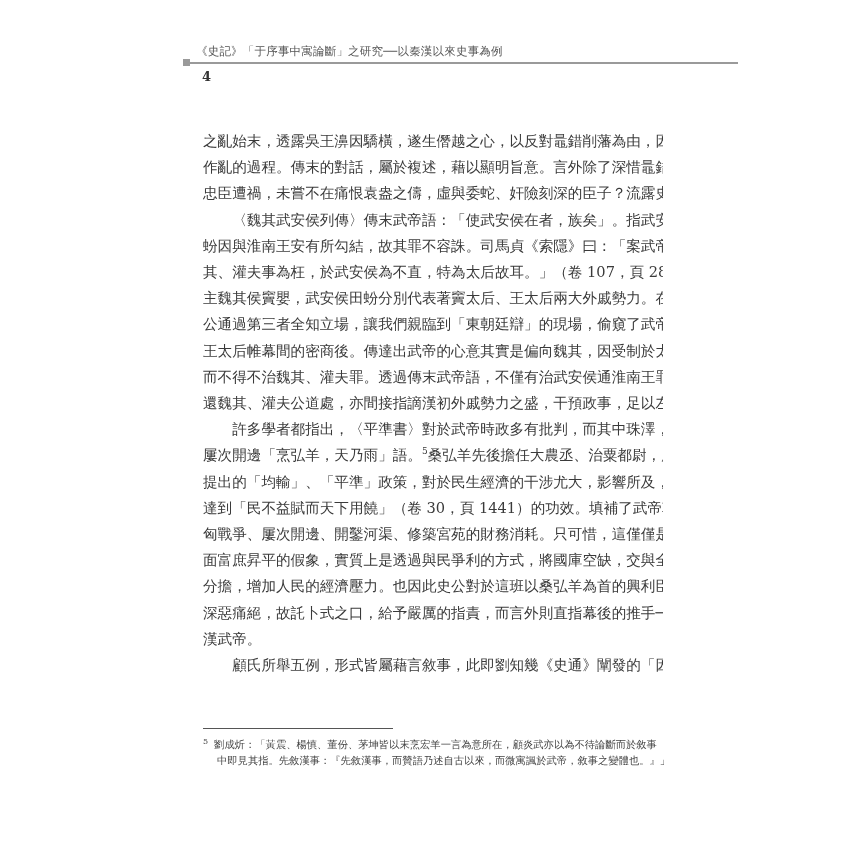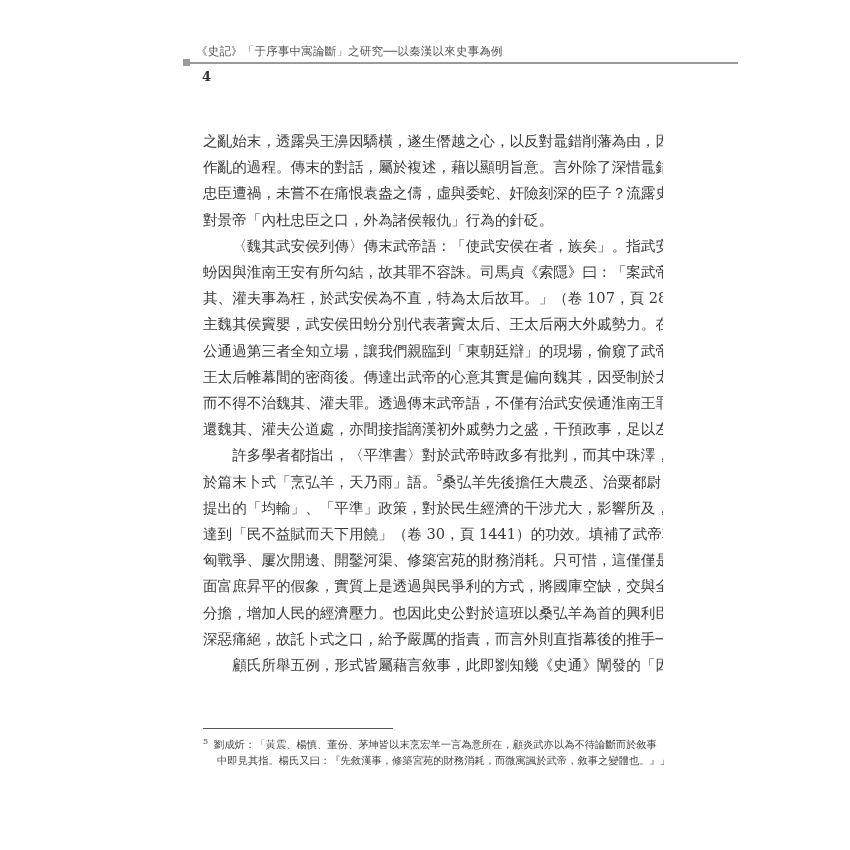--- a/index.html
+++ b/index.html
@@ -110,45 +110,45 @@
 <div class="running-head">《史記》「于序事中寓論斷」之研究──以秦漢以來史事為例</div>
 <div class="head-marker"></div>
 <div class="head-rule"></div>
 <div class="page-number">4</div>
 
 <div class="body-text">
   <p>
     <span class="line">之亂始末，透露吳王濞因驕橫，遂生僭越之心，以反對鼂錯削藩為由，因而</span>
     <span class="line">作亂的過程。傳末的對話，屬於複述，藉以顯明旨意。言外除了深惜鼂錯的</span>
     <span class="line">忠臣遭禍，未嘗不在痛恨袁盎之儔，虛與委蛇、奸險刻深的臣子？流露史公</span>
-    <span class="line">對景帝「內杜忠臣之口，外為諸侯報仇」行為的針砭。</span>
   </p>
   <p>
     <span class="line" style="padding-left:2em">〈魏其武安侯列傳〉傳末武帝語：「使武安侯在者，族矣」。指武安侯田</span>
     <span class="line">蚡因與淮南王安有所勾結，故其罪不容誅。司馬貞《索隱》曰：「案武帝以魏</span>
     <span class="line">其、灌夫事為枉，於武安侯為不直，特為太后故耳。」（卷 107，頁 2855）傳</span>
     <span class="line">主魏其侯竇嬰，武安侯田蚡分別代表著竇太后、王太后兩大外戚勢力。在史</span>
     <span class="line">公通過第三者全知立場，讓我們親臨到「東朝廷辯」的現場，偷窺了武帝與</span>
     <span class="line">王太后帷幕間的密商後。傳達出武帝的心意其實是偏向魏其，因受制於太后，</span>
     <span class="line">而不得不治魏其、灌夫罪。透過傳末武帝語，不僅有治武安侯通淮南王罪，</span>
     <span class="line">還魏其、灌夫公道處，亦間接指謫漢初外戚勢力之盛，干預政事，足以左右</span>
   </p>
   <p>
     <span class="line" style="padding-left:2em">許多學者都指出，〈平準書〉對於武帝時政多有批判，而其中珠澤，尤見</span>
-    <span class="line"><span>於篇末卜式「烹弘羊，天乃雨」語。</span><span class="fn-ref">5</span><span>桑弘羊先後擔任大農丞、治粟都尉，所</span></span>
+    <span class="line"><span>屢次開邊「烹弘羊，天乃雨」語。</span><span class="fn-ref">5</span><span>桑弘羊先後擔任大農丞、治粟都尉，所</span></span>
     <span class="line">提出的「均輸」、「平準」政策，對於民生經濟的干涉尤大，影響所及，甚至</span>
     <span class="line">達到「民不益賦而天下用饒」（卷 30，頁 1441）的功效。填補了武帝朝因漢</span>
     <span class="line">匈戰爭、屢次開邊、開鑿河渠、修築宮苑的財務消耗。只可惜，這僅僅是表</span>
     <span class="line">面富庶昇平的假象，實質上是透過與民爭利的方式，將國庫空缺，交與全民</span>
     <span class="line">分擔，增加人民的經濟壓力。也因此史公對於這班以桑弘羊為首的興利臣子，</span>
     <span class="line">深惡痛絕，故託卜式之口，給予嚴厲的指責，而言外則直指幕後的推手──</span>
+    <span class="line">漢武帝。</span>
   </p>
   <p>
     <span class="line" style="padding-left:2em">顧氏所舉五例，形式皆屬藉言敘事，此即劉知幾《史通》闡發的「因言</span>
   </p>
 </div>
 
 <div class="fn-rule"></div>
 
 <div class="footnotes">
   <span class="fn-line"><span class="fn-num">5</span><span>劉成炘：「黃震、楊慎、董份、茅坤皆以末烹宏羊一言為意所在，顧炎武亦以為不待論斷而於敘事</span></span>
-  <span class="fn-line fn-cont">中即見其指。楊氏又曰：『先敘漢事，修築宮苑的財務消耗，而微寓諷於武帝，敘事之變體也。』」</span>
+  <span class="fn-line fn-cont">中即見其指。先敘漢事：『先敘漢事，而贊語乃述自古以來，而微寓諷於武帝，敘事之變體也。』」</span>
 </div>
 
 </body></html>

